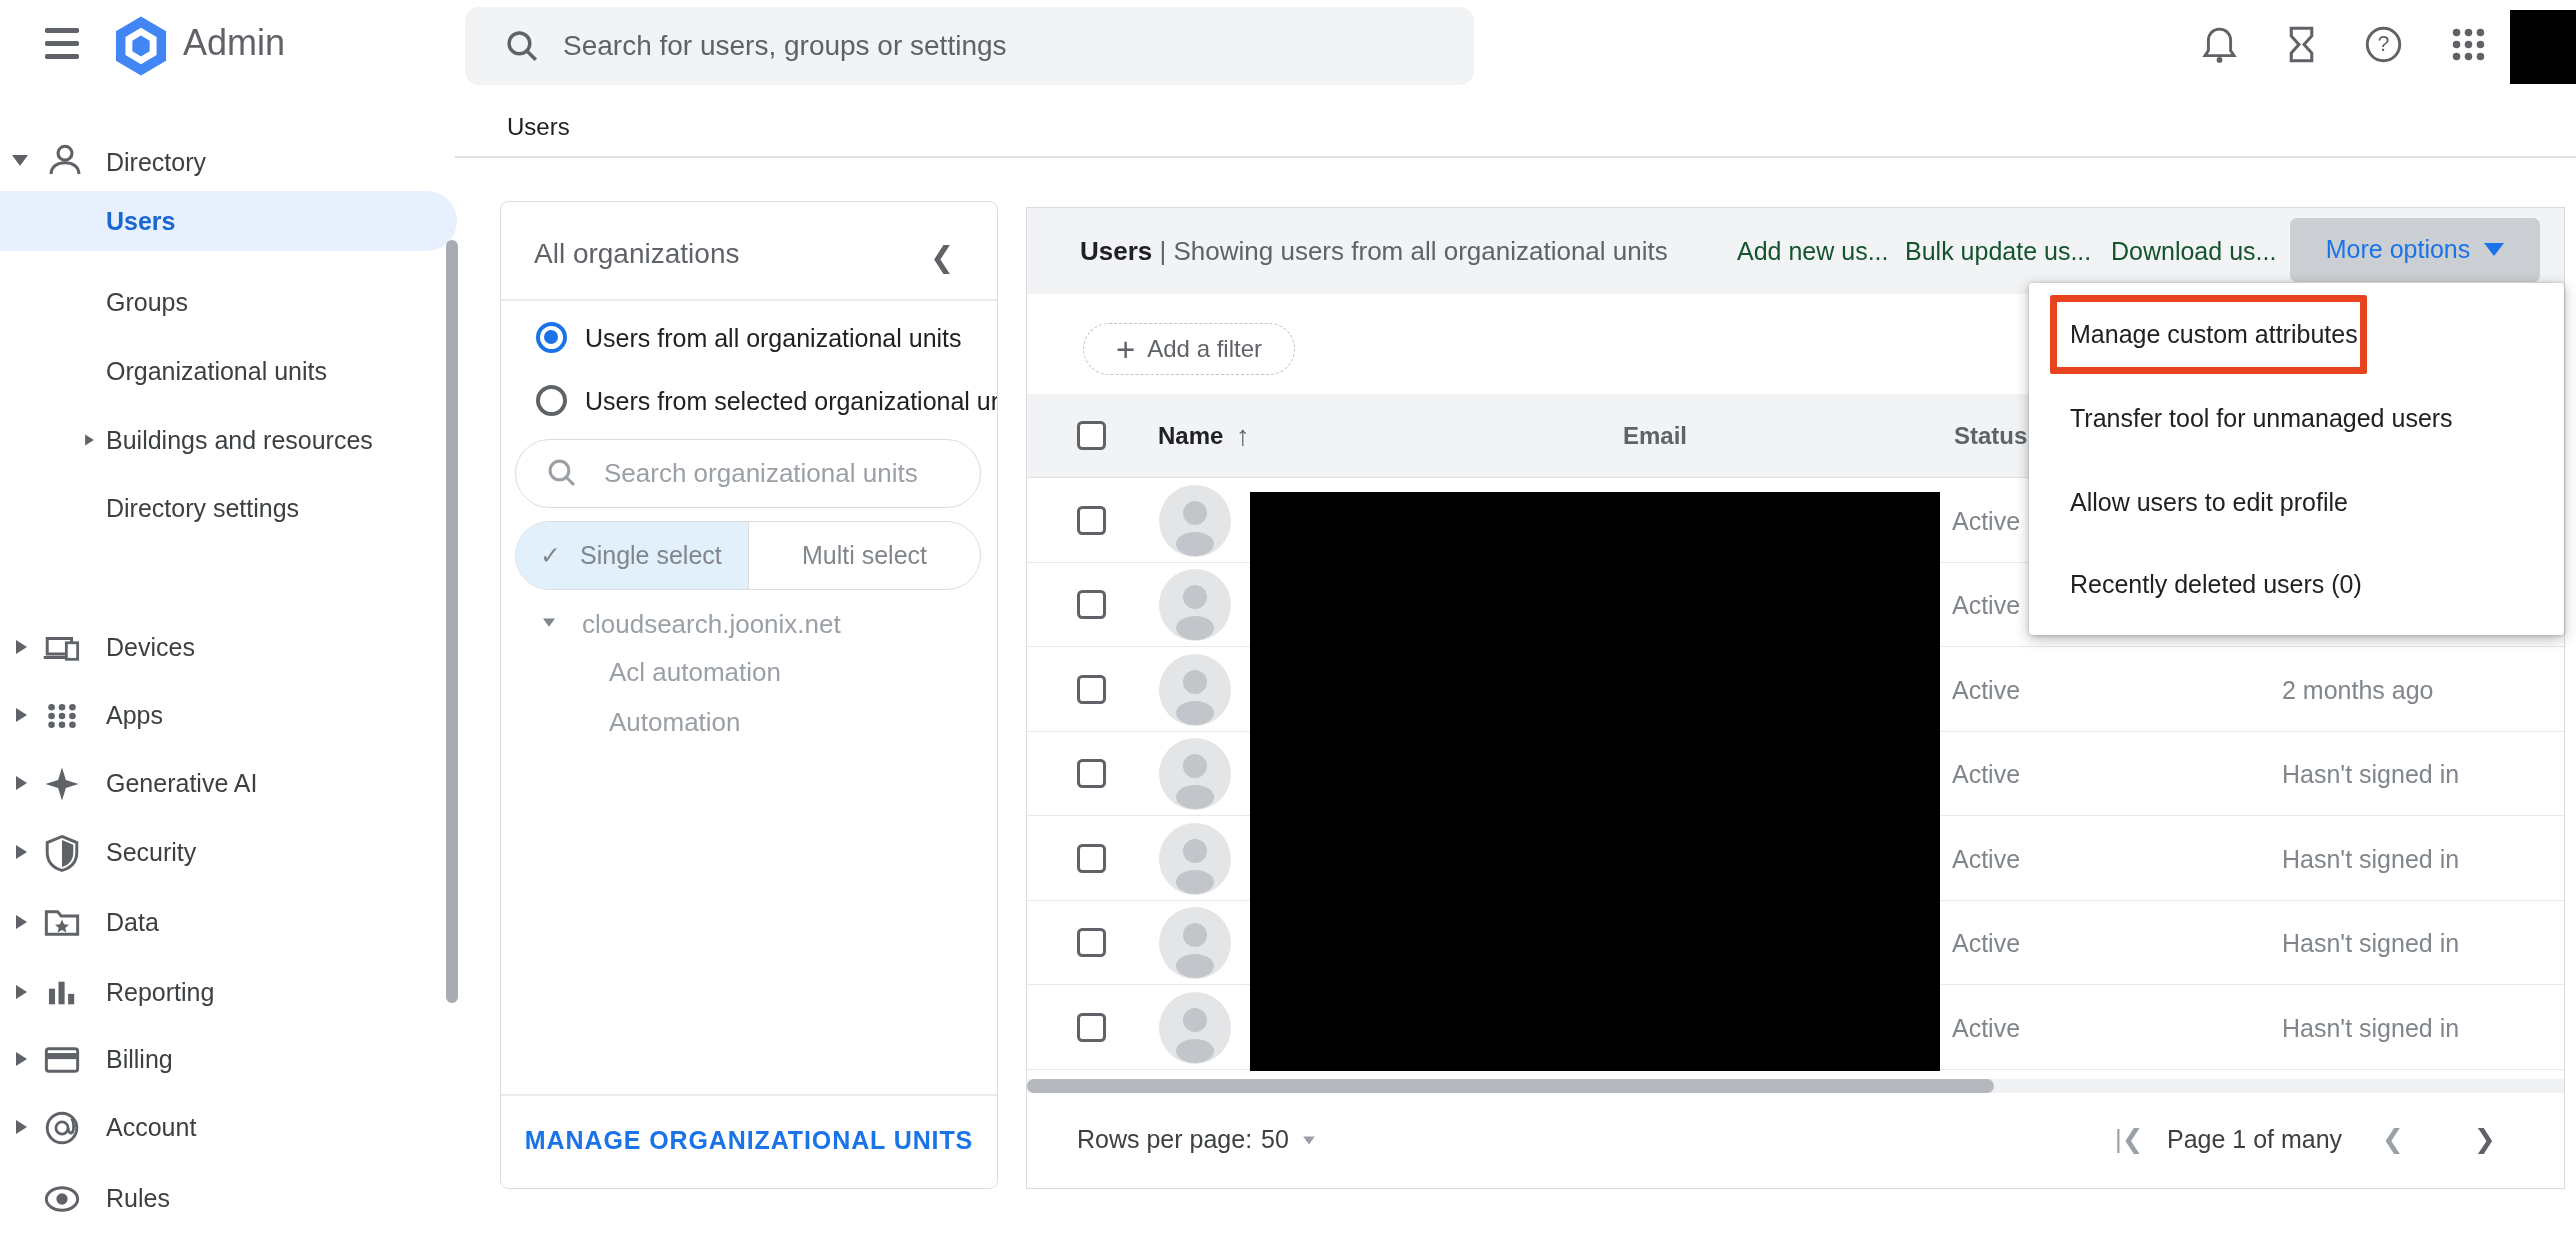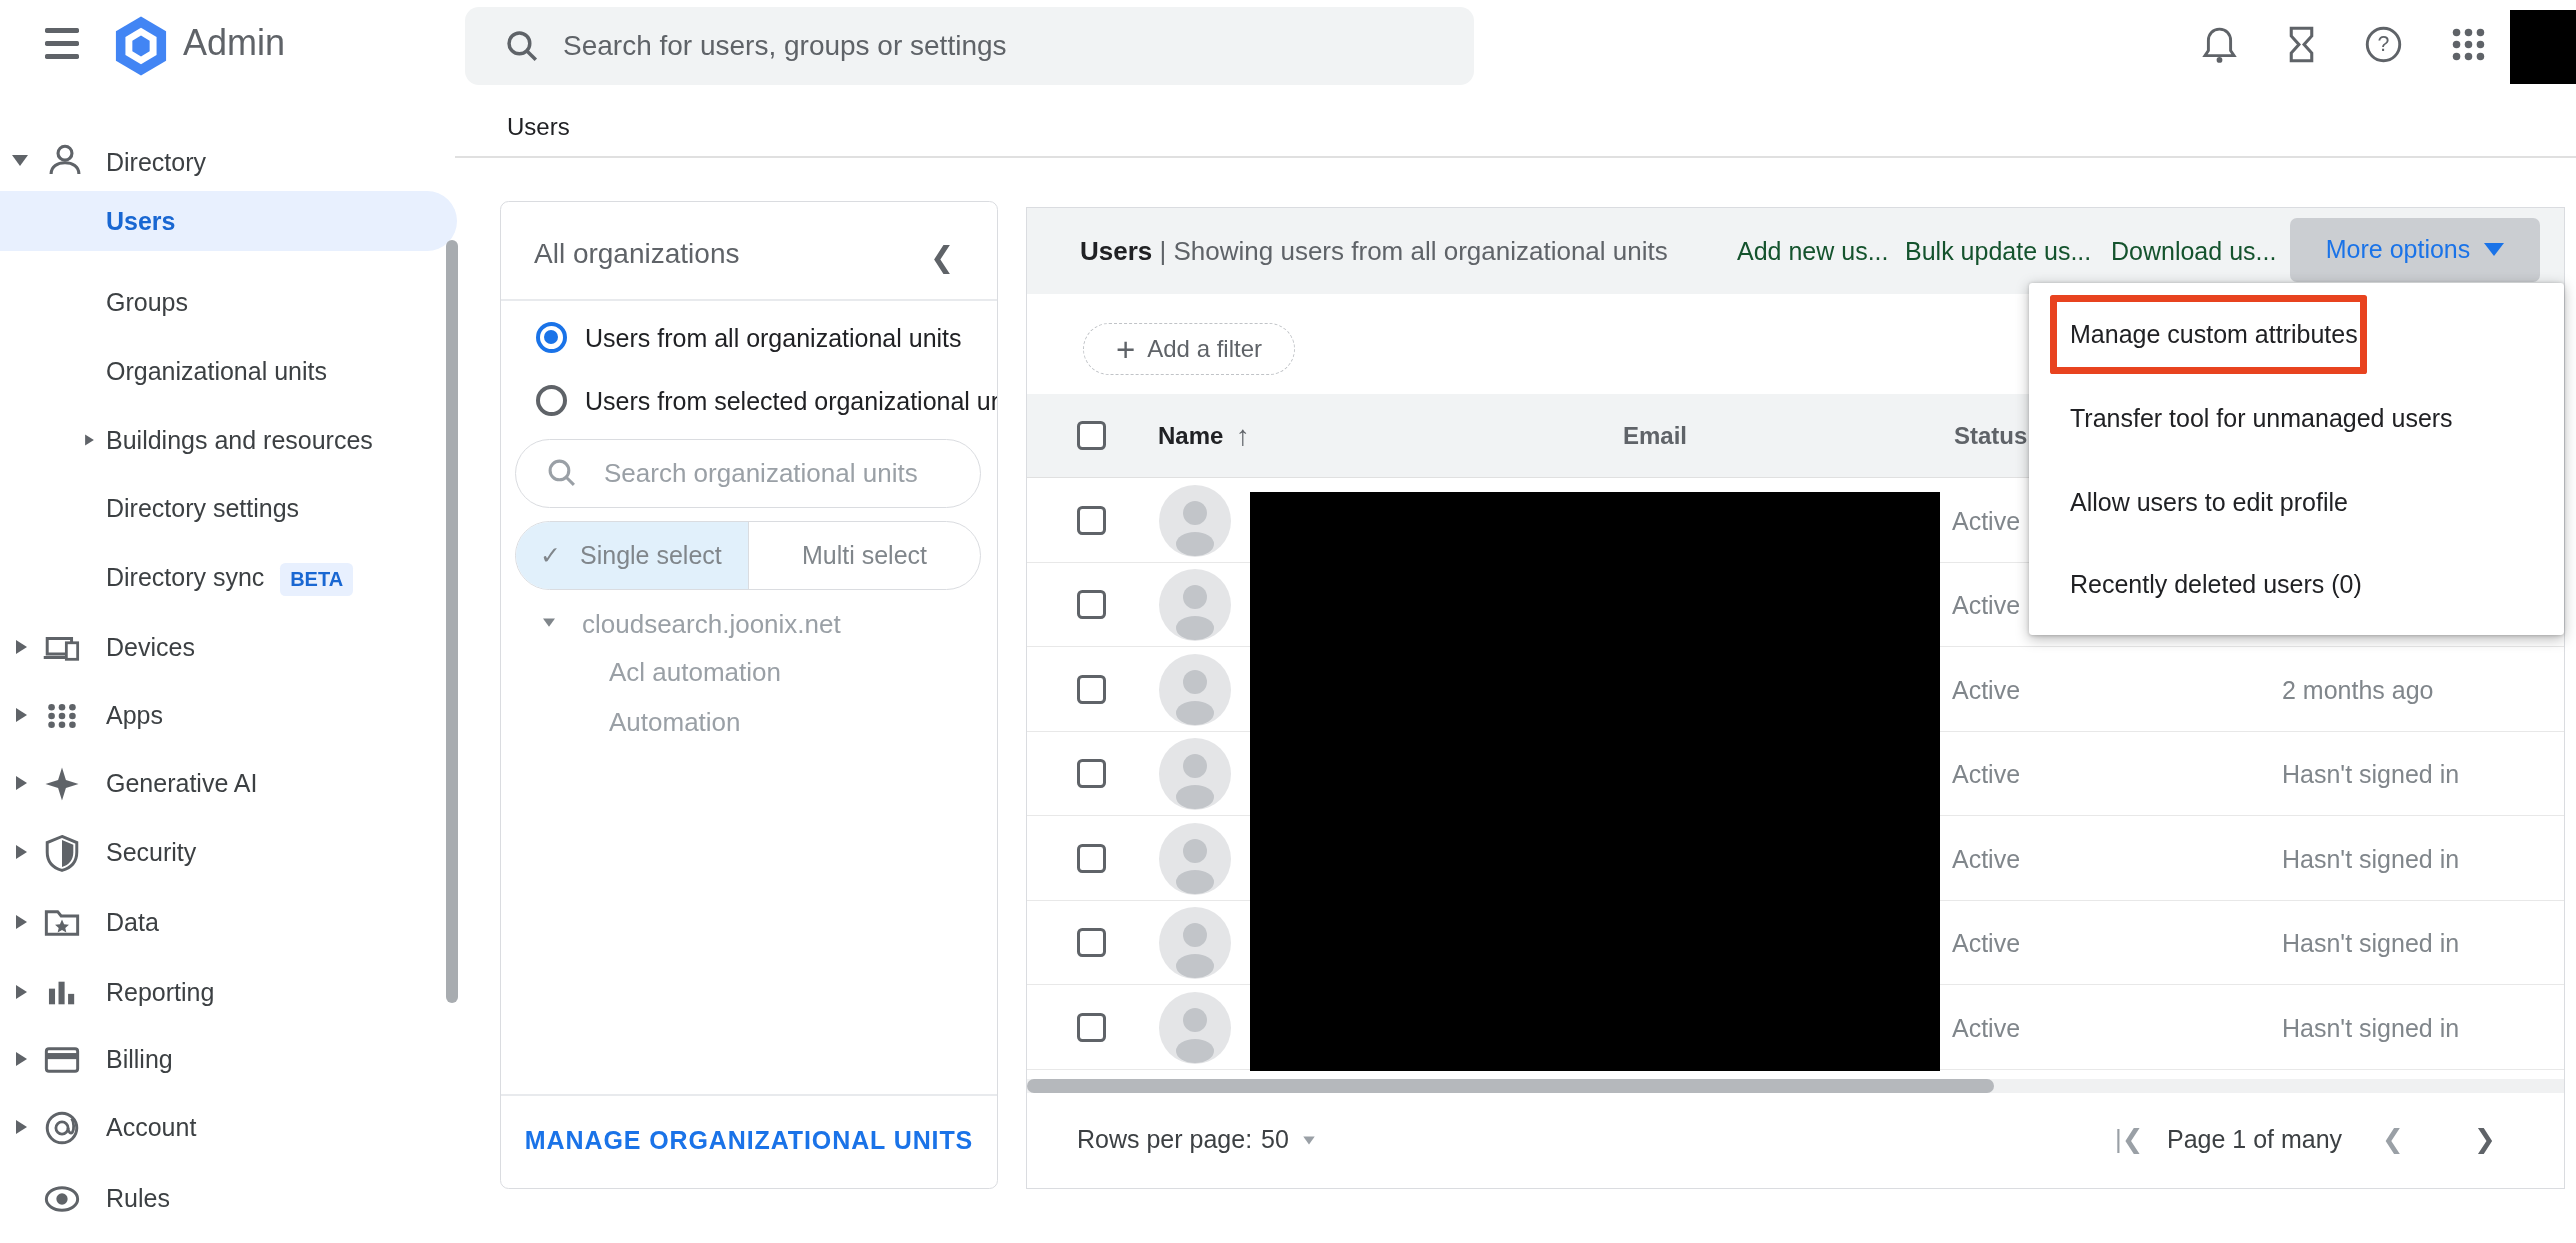--- a/index.html
+++ b/index.html
@@ -145,23 +145,20 @@
   <div class="abs side-label" style="left:106px;top:132px">Directory</div>
 
   <div class="abs pill">
     <span>Users</span>
   </div>
   <div class="abs side-label" style="left:106px;top:272px">Groups</div>
   <div class="abs side-label" style="left:106px;top:341px">Organizational units</div>
   <div class="abs tri-r" style="left:84px;top:433px;transform:scale(0.8)"></div>
   <div class="abs side-label" style="left:106px;top:410px">Buildings and resources</div>
   <div class="abs side-label" style="left:106px;top:478px">Directory settings</div>
-  <div class="abs side-label" style="left:106px;top:547px">
-    <span>Directory sync</span><span class="beta">BETA</span>
-  </div>
 
   <div class="abs" style="left:0;top:617px;width:448px;height:60px">
     <div class="abs tri-r" style="left:15.5px;top:23px"></div>
     <svg class="abs" style="left:42px;top:11.2px" width="40" height="40" viewBox="0 0 46 46">
       <path d="M6 12h28v18H6z M2 34h30" fill="none" stroke="#5f6368" stroke-width="3.4"></path>
       <rect x="28" y="17" width="13" height="19" fill="#fff" stroke="#5f6368" stroke-width="3.2"></rect>
     </svg>
     <span class="side-label abs" style="left:106px">Devices</span>
   </div>
   <div class="abs" style="left:0;top:685px;width:448px;height:60px">

